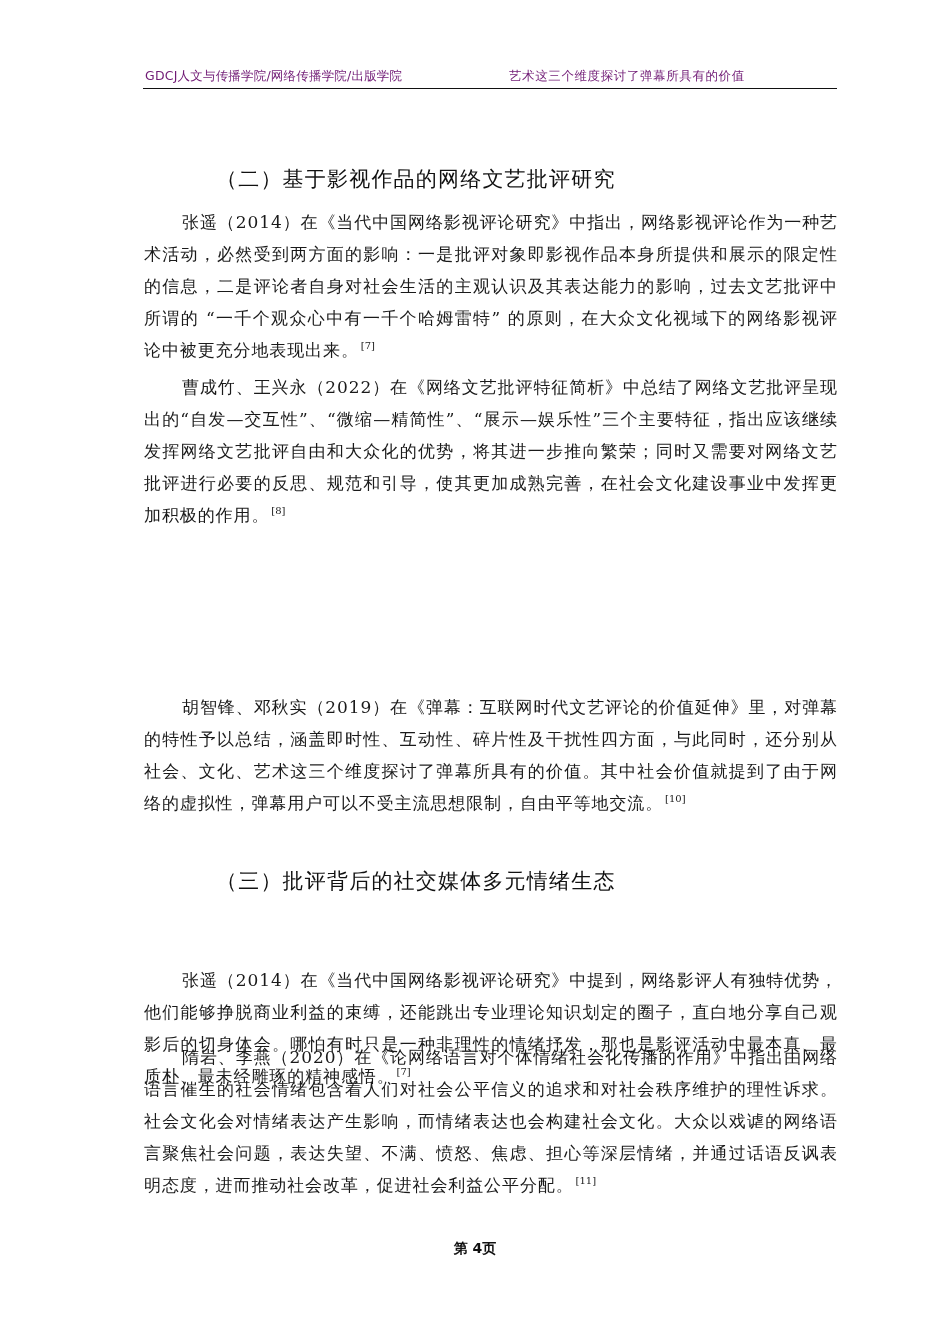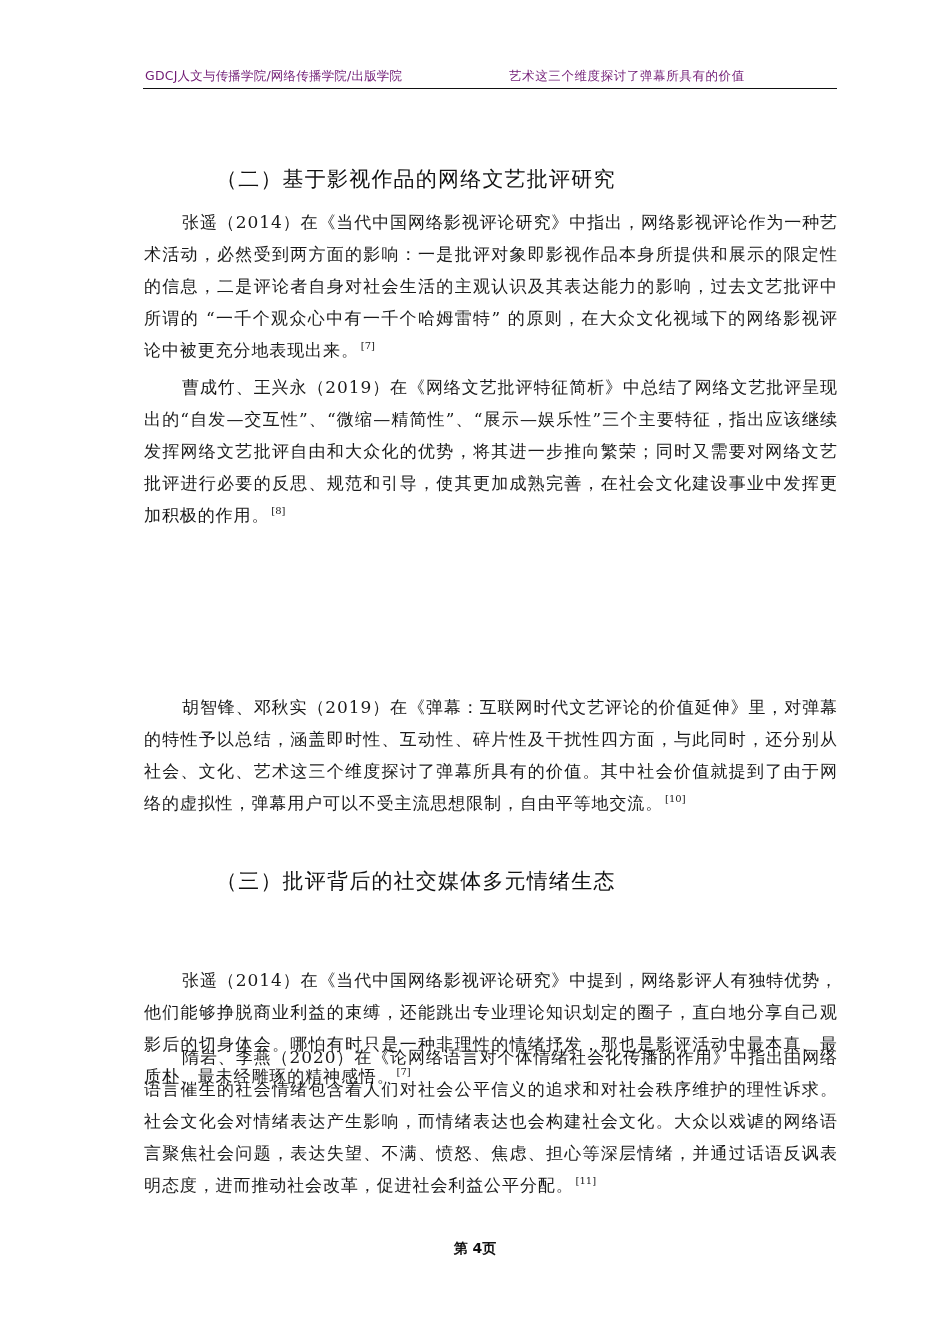--- a/index.html
+++ b/index.html
@@ -96,21 +96,21 @@
 
   <div class="running-header">
     <span class="left">GDCJ人文与传播学院/网络传播学院/出版学院</span>
     <span class="right">艺术这三个维度探讨了弹幕所具有的价值</span>
   </div>
 
   <h2 class="section-heading" style="top:148px;">（二）基于影视作品的网络文艺批评研究</h2>
 
   <p class="para" style="top:206px;"><span>张遥（2014）在《当代中国网络影视评论研究》中指出，网络影视评论作为一种艺术活动，必然受到两方面的影响：一是批评对象即影视作品本身所提供和展示的限定性的信息，二是评论者自身对社会生活的主观认识及其表达能力的影响，过去文艺批评中所谓的 “一千个观众心中有一千个哈姆雷特” 的原则，在大众文化视域下的网络影视评论中被更充分地表现出来。</span><sup>[7]</sup></p>
 
-  <p class="para" style="top:371px;"><span>曹成竹、王兴永（2019）在《网络文艺批评特征简析》中总结了网络文艺批评呈现出的“自发—交互性”、“微缩—精简性”、“展示—娱乐性”三个主要特征，指出应该继续发挥网络文艺批评自由和大众化的优势，将其进一步推向繁荣；同时又需要对网络文艺批评进行必要的反思、规范和引导，使其更加成熟完善，在社会文化建设事业中发挥更加积极的作用。</span><sup>[8]</sup></p>
+  <p class="para" style="top:371px;"><span>曹成竹、王兴永（2022）在《网络文艺批评特征简析》中总结了网络文艺批评呈现出的“自发—交互性”、“微缩—精简性”、“展示—娱乐性”三个主要特征，指出应该继续发挥网络文艺批评自由和大众化的优势，将其进一步推向繁荣；同时又需要对网络文艺批评进行必要的反思、规范和引导，使其更加成熟完善，在社会文化建设事业中发挥更加积极的作用。</span><sup>[8]</sup></p>
 
 
   <p class="para" style="top:691px;"><span>胡智锋、邓秋实（2019）在《弹幕：互联网时代文艺评论的价值延伸》里，对弹幕的特性予以总结，涵盖即时性、互动性、碎片性及干扰性四方面，与此同时，还分别从社会、文化、艺术这三个维度探讨了弹幕所具有的价值。其中社会价值就提到了由于网络的虚拟性，弹幕用户可以不受主流思想限制，自由平等地交流。</span><sup>[10]</sup></p>
 
   <h2 class="section-heading" style="top:850px;">（三）批评背后的社交媒体多元情绪生态</h2>
 
   <p class="para" style="top:964px;"><span>张遥（2014）在《当代中国网络影视评论研究》中提到，网络影评人有独特优势，他们能够挣脱商业利益的束缚，还能跳出专业理论知识划定的圈子，直白地分享自己观影后的切身体会。哪怕有时只是一种非理性的情绪抒发，那也是影评活动中最本真、最质朴、最未经雕琢的精神感悟。</span><sup>[7]</sup></p>
 
   <p class="para" style="top:1041px;"><span>隋岩、李燕（2020）在《论网络语言对个体情绪社会化传播的作用》中指出由网络语言催生的社会情绪包含着人们对社会公平信义的追求和对社会秩序维护的理性诉求。社会文化会对情绪表达产生影响，而情绪表达也会构建社会文化。大众以戏谑的网络语言聚焦社会问题，表达失望、不满、愤怒、焦虑、担心等深层情绪，并通过话语反讽表明态度，进而推动社会改革，促进社会利益公平分配。</span><sup>[11]</sup></p>
 

